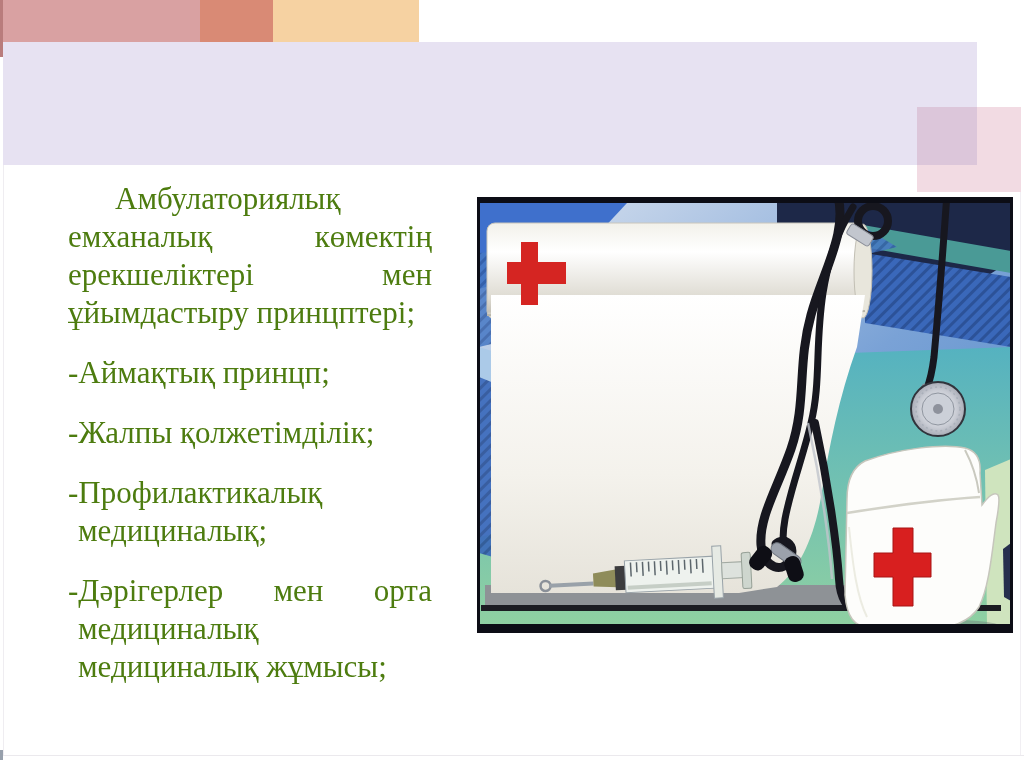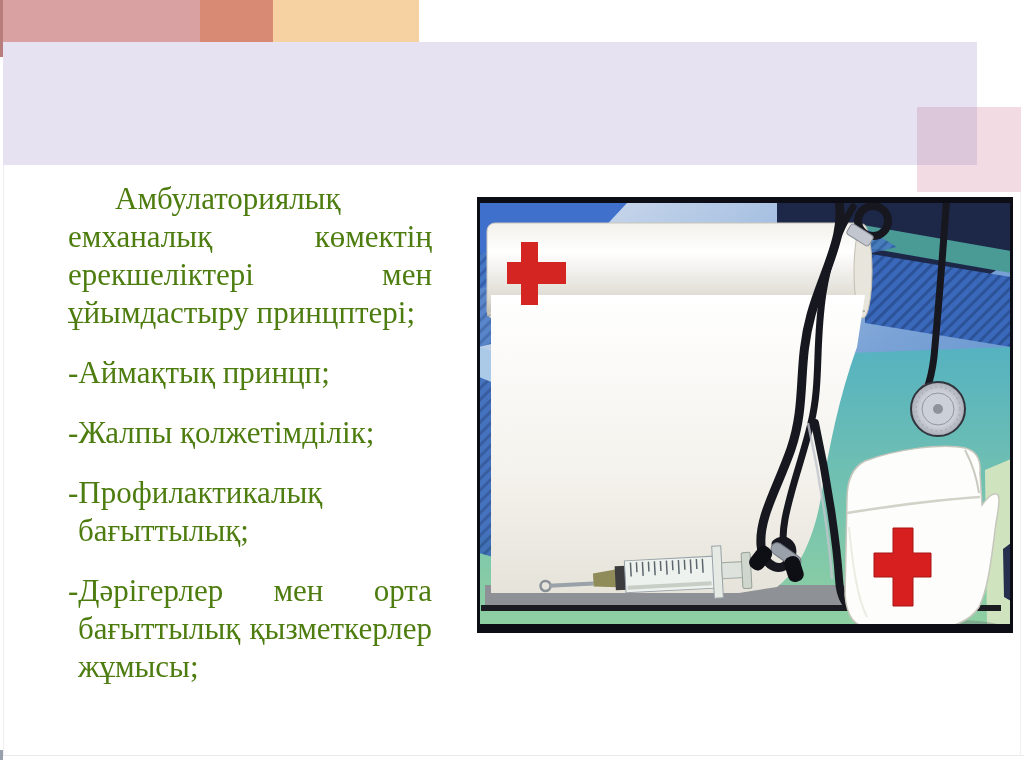--- a/index.html
+++ b/index.html
@@ -50,22 +50,22 @@
 
 <div class="abs" id="edge-left"></div>
 <div class="abs" id="edge-right"></div>
 <div class="abs" id="edge-bottom"></div>
 <div class="abs" id="edge-notch"></div>
 
 <div class="abs" id="body-text">
   <p class="lead">Амбулаториялық емханалық көмектің ерекшеліктері мен ұйымдастыру принцптері;</p>
   <p class="item">-Аймақтық принцп;</p>
   <p class="item">-Жалпы қолжетімділік;</p>
-  <p class="item">-Профилактикалық бағыттылық;</p>
-  <p class="item">-Дәрігерлер мен орта бағыттылық қызметкерлер жұмысы;</p>
+  <p class="item">-Профилактикалық медициналық;</p>
+  <p class="item">-Дәрігерлер мен орта медициналық медициналық жұмысы;</p>
 </div>
 
 <svg class="abs" id="medical-illustration" viewBox="0 0 536 436" xmlns="http://www.w3.org/2000/svg">
   <defs>
     <linearGradient id="bgGrad" x1="0" y1="0" x2="1" y2="1">
       <stop offset="0" stop-color="#dce4f0"></stop>
         <stop offset="0.55" stop-color="#7aa2d6"></stop>
       <stop offset="1" stop-color="#4c86c6"></stop>
     </linearGradient>
     <linearGradient id="tealGrad" x1="0" y1="0" x2="0" y2="1">

